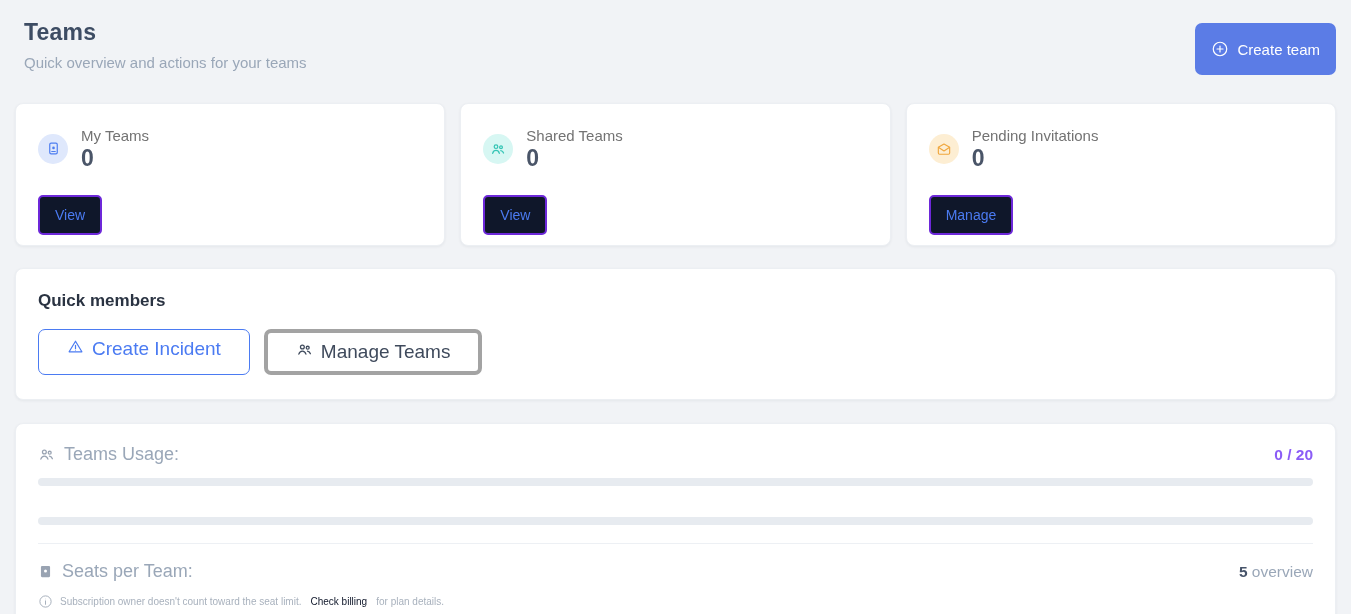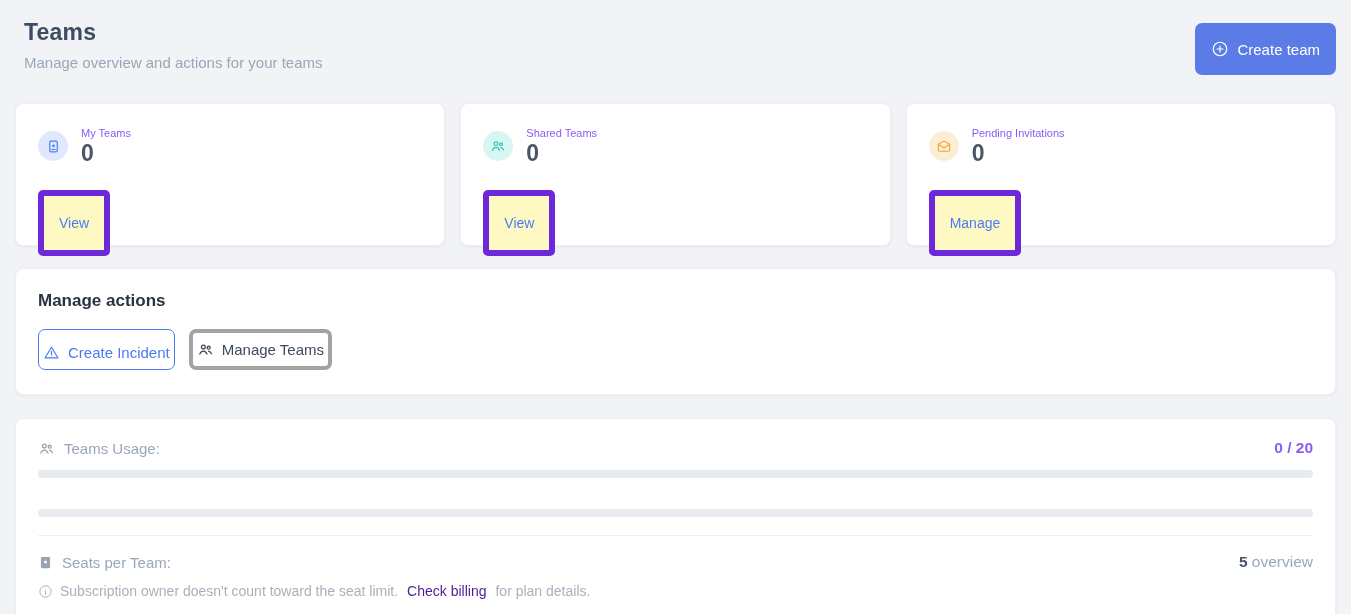--- a/index.html
+++ b/index.html
@@ -48,76 +48,76 @@
   .stat-card { padding: 23px 22px 22px; height: 143px; }
   .stat-head { display: flex; align-items: center; gap: 13px; }
   .badge {
     width: 30px; height: 30px; border-radius: 50%;
     display: flex; align-items: center; justify-content: center;
     flex: 0 0 30px;
   }
   .accent-blue  { background: #dfe8fc; color: #4d7df0; }
   .accent-teal  { background: #d7f7f3; color: #35c5b5; }
   .accent-amber { background: #fdeed3; color: #f0a63c; }
-  .stat-label { font-size: 11px; color: #8b5cf6; text-align: center; }
+  .stat-label { font-size: 15px; color: #737373; text-align: center; }
   .stat-value { font-size: 23px; font-weight: 700; color: #4a5568; margin-top: 3px; line-height: 1; }
   .stat-action-row { margin-top: 25px; }
   .btn-outline-blue {
     display: inline-block;
-    padding: 19px 15px;
+    padding: 10px 15px;
     font-size: 14px; font-family: inherit;
-    color: #4b7bf2; background: #fef9c3;
-    border: 6px solid #6d28d9; border-radius: 5px;
+    color: #4b7bf2; background: #0f172a;
+    border: 2px solid #6d28d9; border-radius: 5px;
     cursor: pointer;
   }
 
   
   .qa-card { margin: 22px 15px 0; padding: 22px 22px 24px; }
   .qa-title { font-size: 17px; font-weight: 700; color: #2a3342; }
   .qa-buttons { display: flex; gap: 14px; margin-top: 18px; }
   .qa-btn {
-    display: inline-flex; align-items: flex-end; gap: 8px;
-    padding: 8px 4px; border-radius: 7px;
-    font-size: 15px; font-family: inherit;
+    display: inline-flex; align-items: flex-start; gap: 8px;
+    padding: 8px 28px; border-radius: 7px;
+    font-size: 19px; font-family: inherit;
     background: #ffffff; cursor: pointer;
   }
   .qa-btn.blue  { color: #4b7bf2; border: 1px solid #4b7bf2; }
   .qa-btn.slate { color: #3f4a5c; border: 4px solid #a3a3a3; }
 
   
   .usage-card { margin: 23px 15px 0; padding: 20px 22px 22px; }
   .u-row { display: flex; justify-content: space-between; align-items: center; }
-  .u-left { display: flex; align-items: center; gap: 9px; color: #9aa7b8; font-size: 15px; }
+  .u-left { display: flex; align-items: center; gap: 9px; color: #9aa7b8; font-size: 18px; }
   .u-left svg { color: #99a3b2; }
   .u-value { font-size: 15.5px; font-weight: 700; color: #8b5cf6; }
   .track {
     height: 8px; border-radius: 4px;
     background: #e7ebf0; margin-top: 13px;
     overflow: hidden;
   }
   .fill { height: 100%; background: #4b7bf2; border-radius: 4px; width: 0; }
   .u-gap { height: 18px; }
   .u-divider { border-top: 1px solid #edf0f4; margin-top: 18px; }
   .seats-row { margin-top: 17px; }
   .seats-value { font-size: 15.5px; color: #9aa7b8; }
   .seats-value b { color: #47546a; font-weight: 700; }
   .note-row {
     margin-top: 12px;
     display: flex; align-items: center; gap: 7px;
-    font-size: 14px; color: #a8b1bd;
-  }
-  .note-link { color: #4c1d95; text-decoration: none; margin: 0 2px; cursor: pointer; }
+    font-size: 10px; color: #a8b1bd;
+  }
+  .note-link { color: #0f172a; text-decoration: none; margin: 0 2px; cursor: pointer; }
 </style>
 </head>
 <body>
 
 <div class="header">
   <div>
     <div class="page-title">Teams</div>
-    <div class="page-subtitle">Manage overview and actions for your teams</div>
+    <div class="page-subtitle">Quick overview and actions for your teams</div>
   </div>
   <button class="btn-primary">
     <span>
       <svg width="18" height="18" viewBox="0 0 24 24" fill="none" stroke="currentColor" stroke-width="1.6">
         <circle cx="12" cy="12" r="9"></circle>
           <path d="M12 8v8M8 12h8" stroke-linecap="round"></path>
       </svg>
     </span>
     <span>Create team</span>
   </button>
@@ -178,21 +178,21 @@
       </div>
     </div>
     <div class="stat-action-row">
       <button class="btn-outline-blue">Manage</button>
     </div>
   </div>
 
 </div>
 
 <div class="card qa-card">
-  <div class="qa-title">Manage actions</div>
+  <div class="qa-title">Quick members</div>
   <div class="qa-buttons">
 
     <button class="qa-btn blue">
       <span>
         <svg width="17" height="17" viewBox="0 0 24 24" fill="none" stroke="currentColor" stroke-width="1.7">
           <path d="M12 4.5 3 19.5h18L12 4.5z" stroke-linejoin="round"></path>
           <path d="M12 10.5v4.5" stroke-linecap="round"></path>
           <circle cx="12" cy="17.3" r=".7" fill="currentColor" stroke="none"></circle>
         </svg>
       </span>

